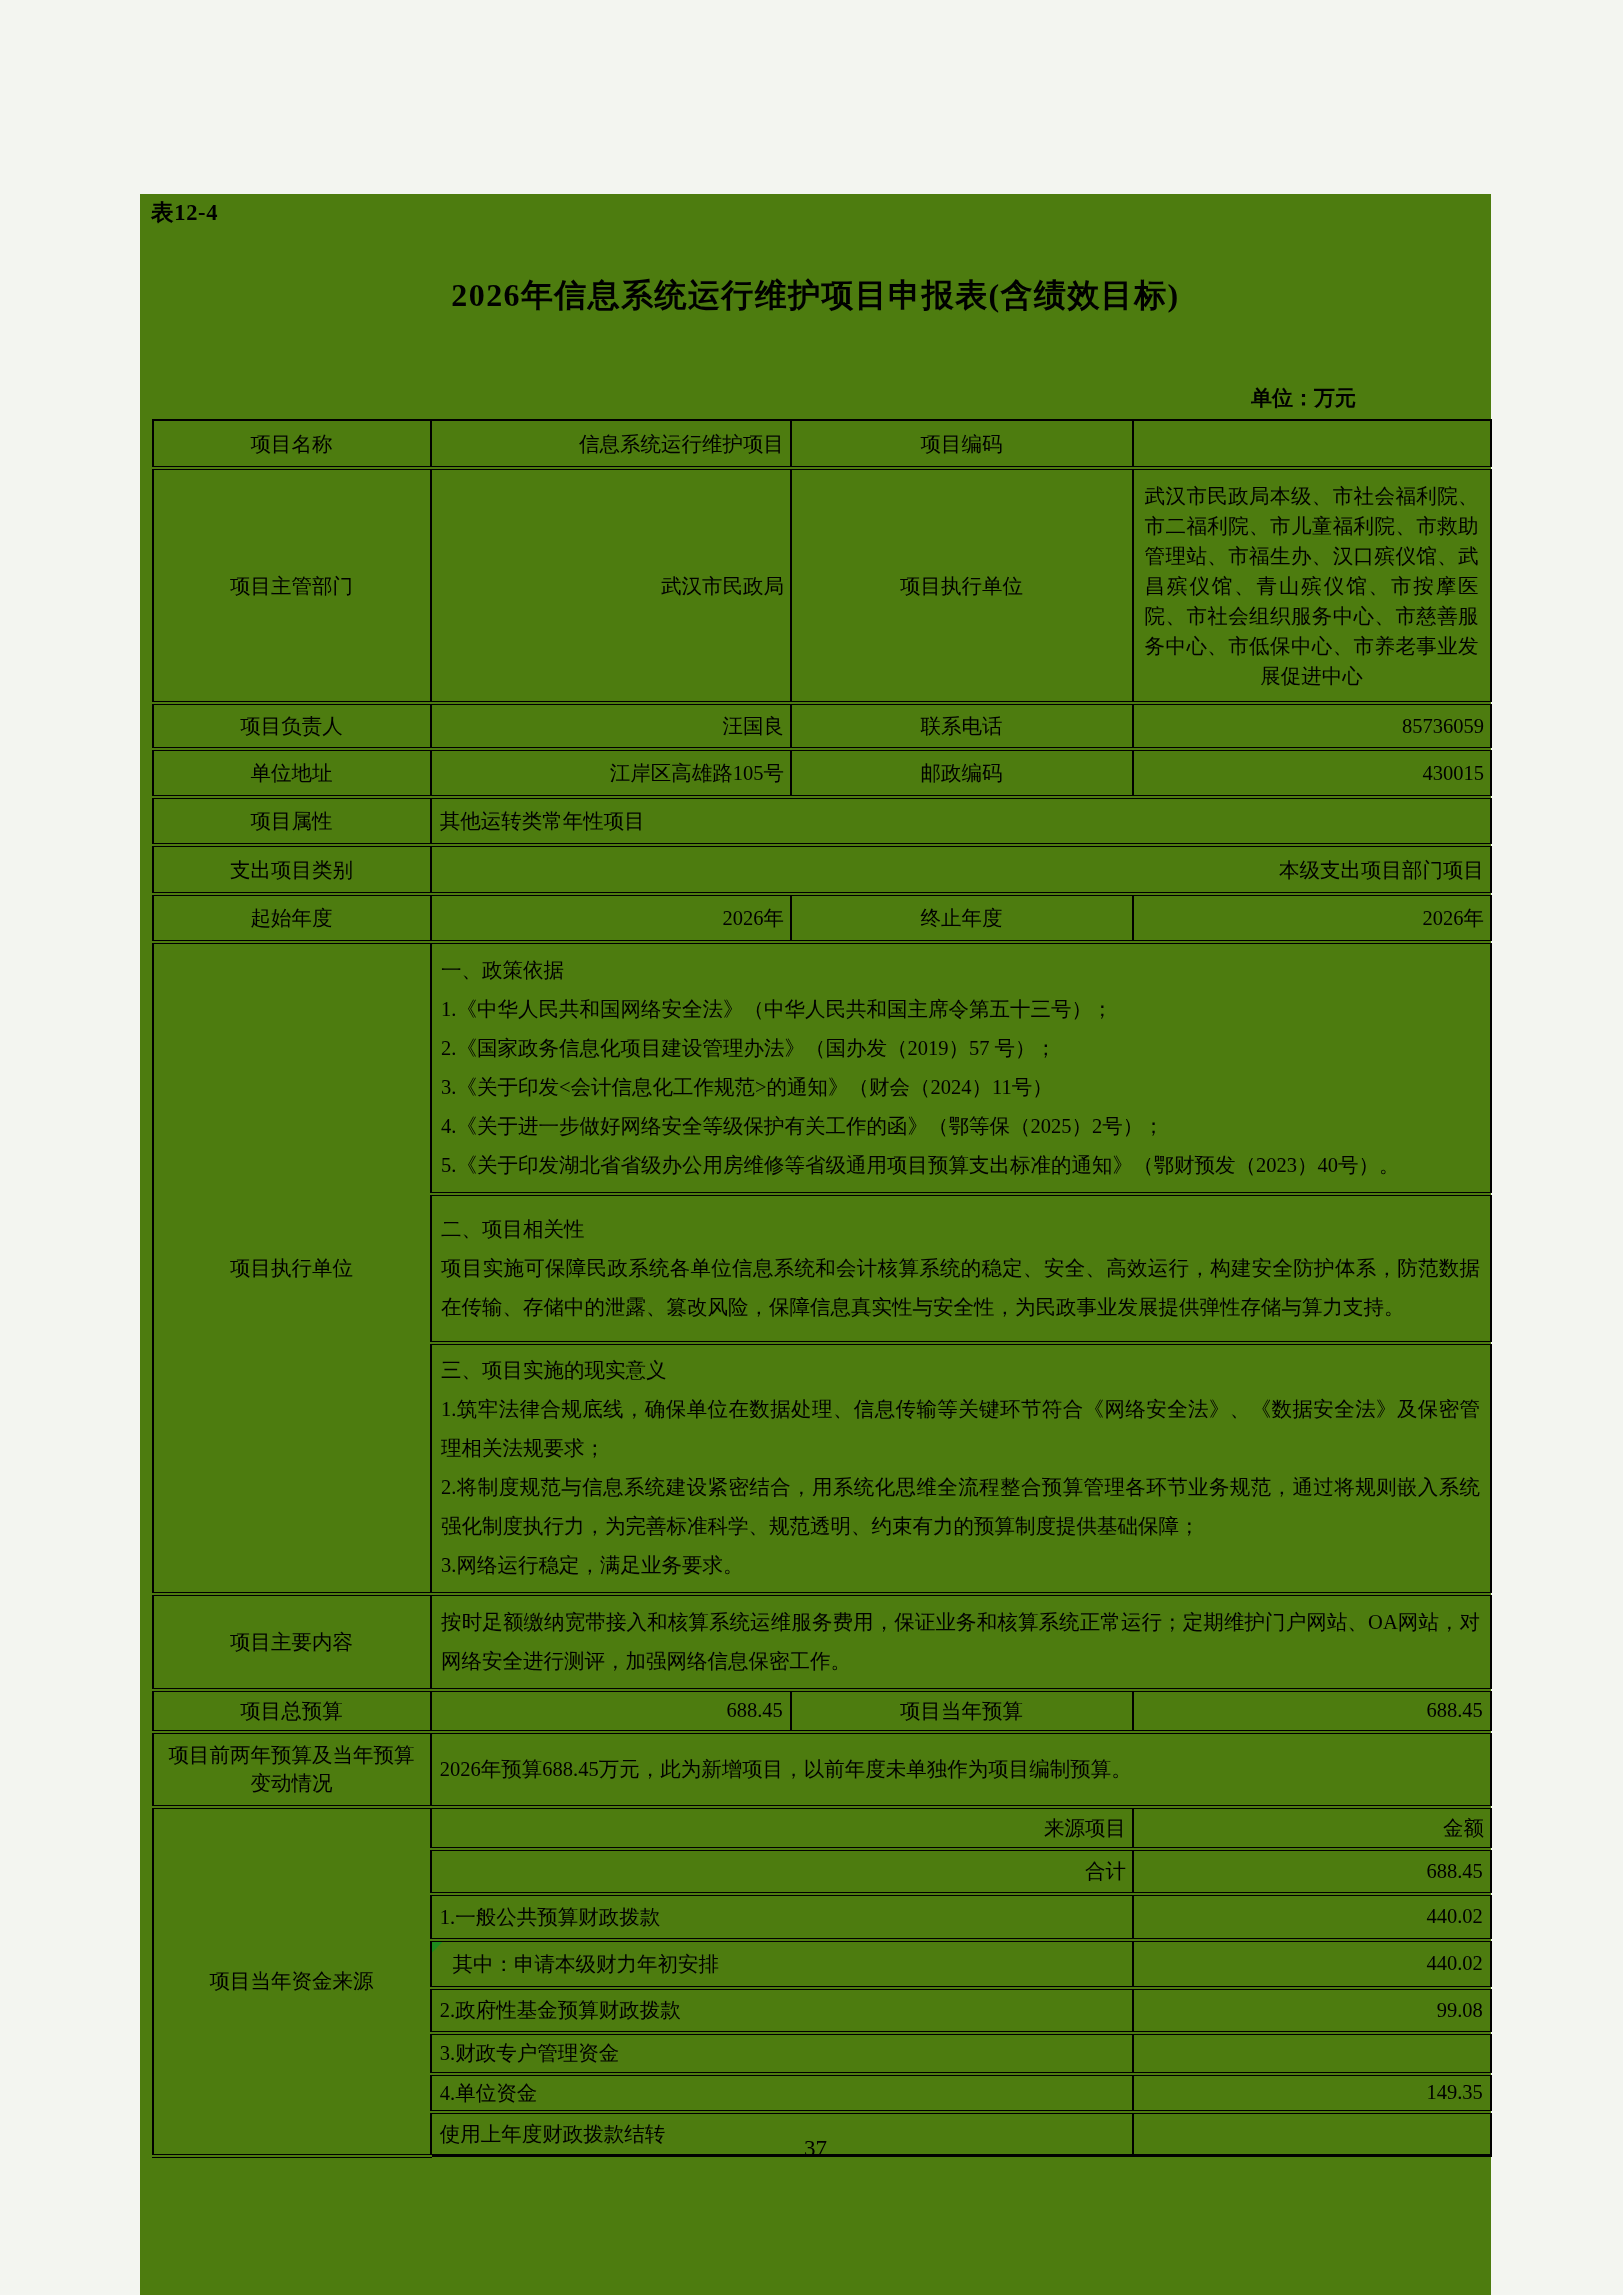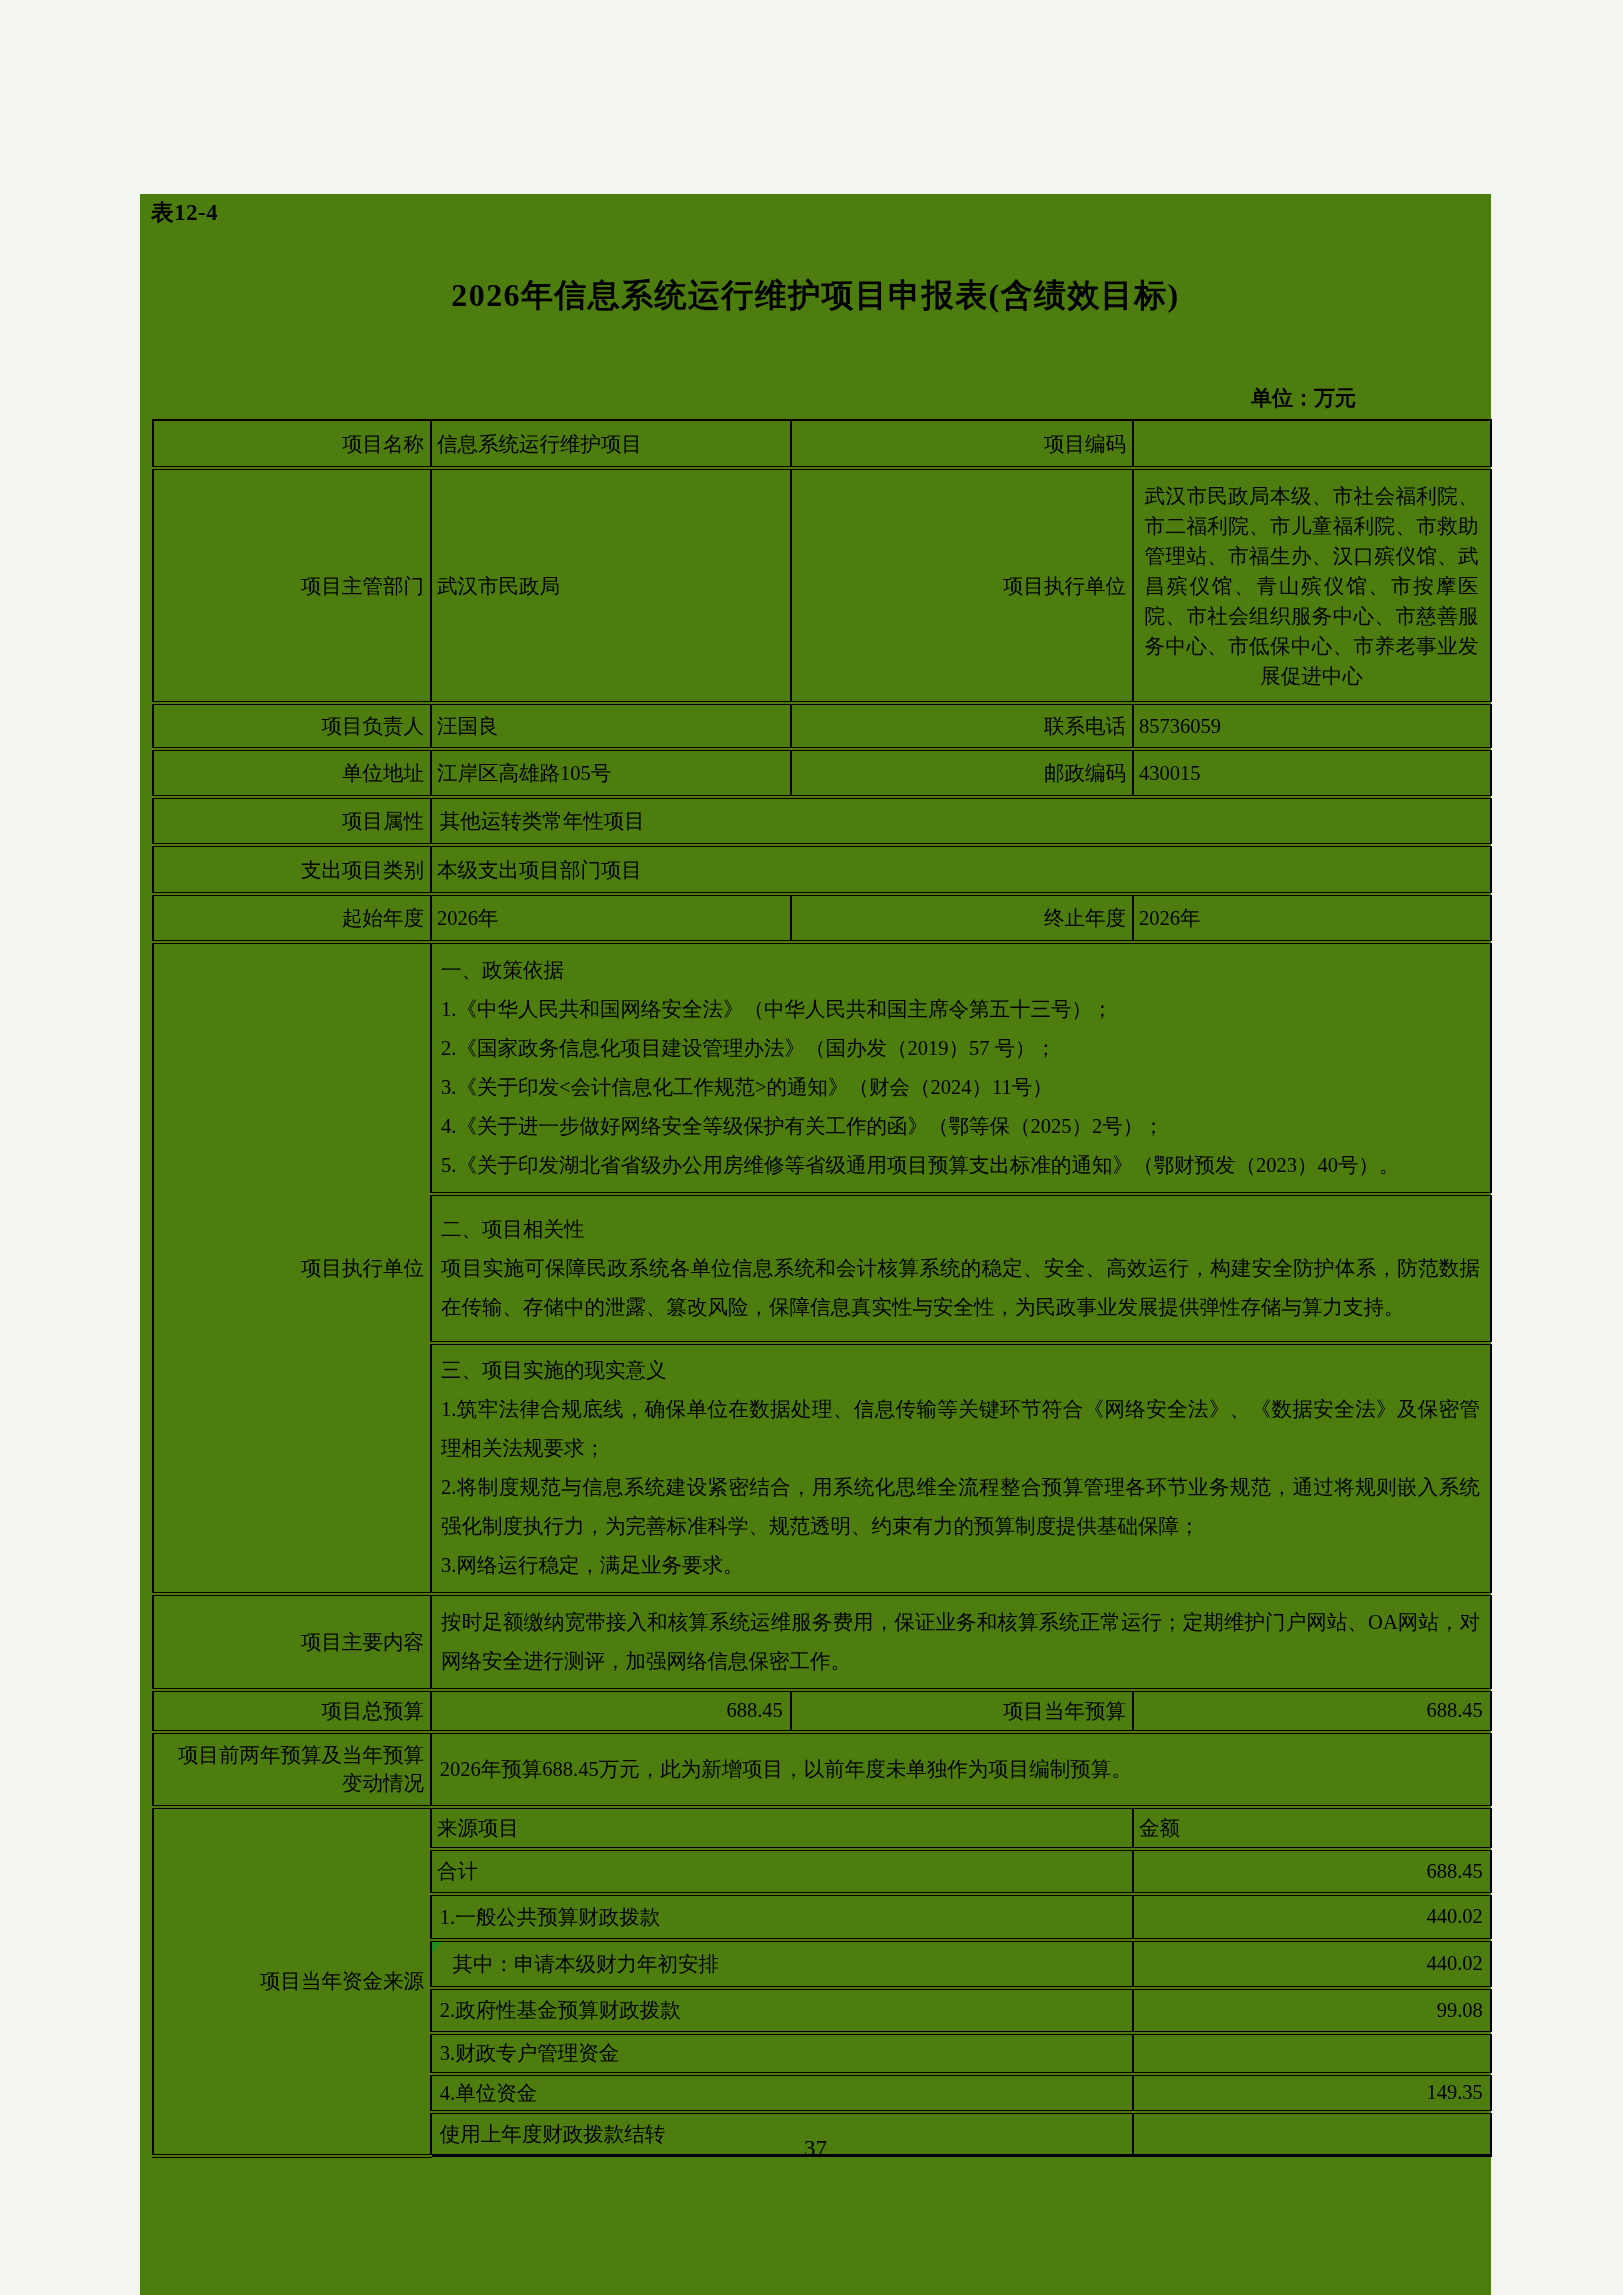--- a/index.html
+++ b/index.html
@@ -14,22 +14,22 @@
   table.form{position:absolute;left:11.6px;top:225px;width:1338px;table-layout:fixed;border-collapse:collapse;}
   table.form td{
     border-top:4.8px double #000;
     border-bottom:4.8px double #000;
     border-left:2px solid #000;
     border-right:2px solid #000;
     font-size:20.5px;
     vertical-align:middle;
     overflow:hidden;
   }
-  td.lab{text-align:right;padding:2.7px 5.5px;}
-  td.ctr{text-align:left;padding:2.7px 5.5px;}
+  td.lab{text-align:center;padding:2.7px 5.5px;}
+  td.ctr{text-align:right;padding:2.7px 5.5px;}
   td.lft{text-align:left;padding:2.7px 8.2px;}
   td.num{text-align:right;padding:2.7px 6.8px;}
   td.para{
     white-space:pre-wrap;
     text-align:justify;
     font-size:21px;
     line-height:39px;
     padding:6.8px 9.5px;
     vertical-align:middle;
     margin-left:25px;

